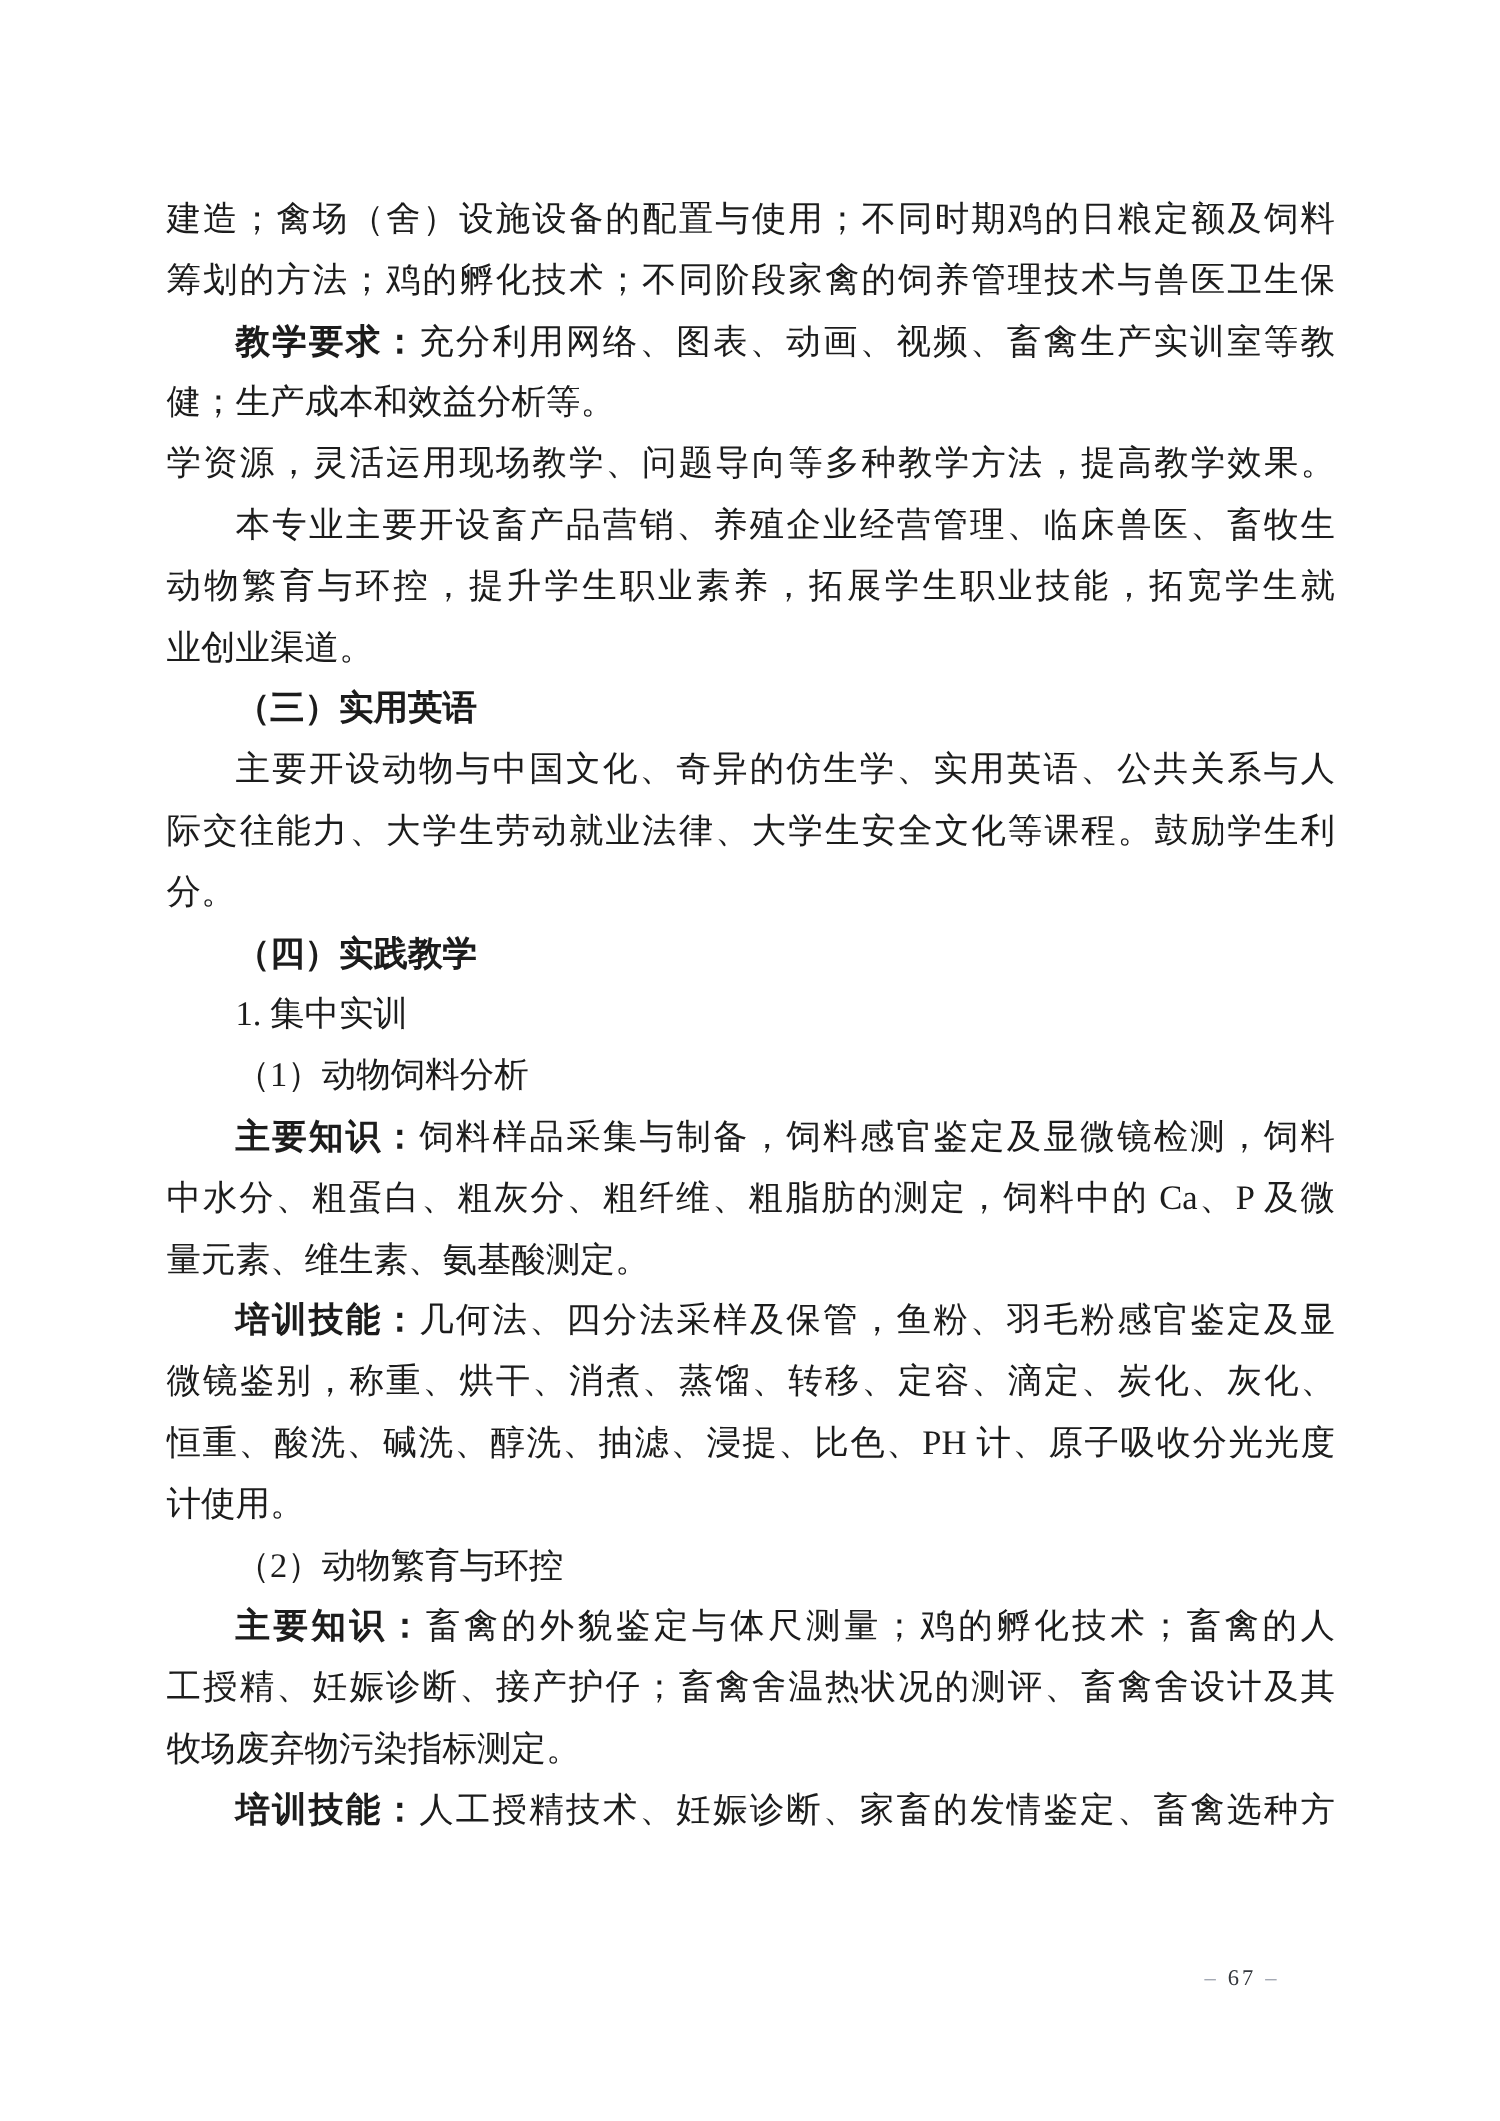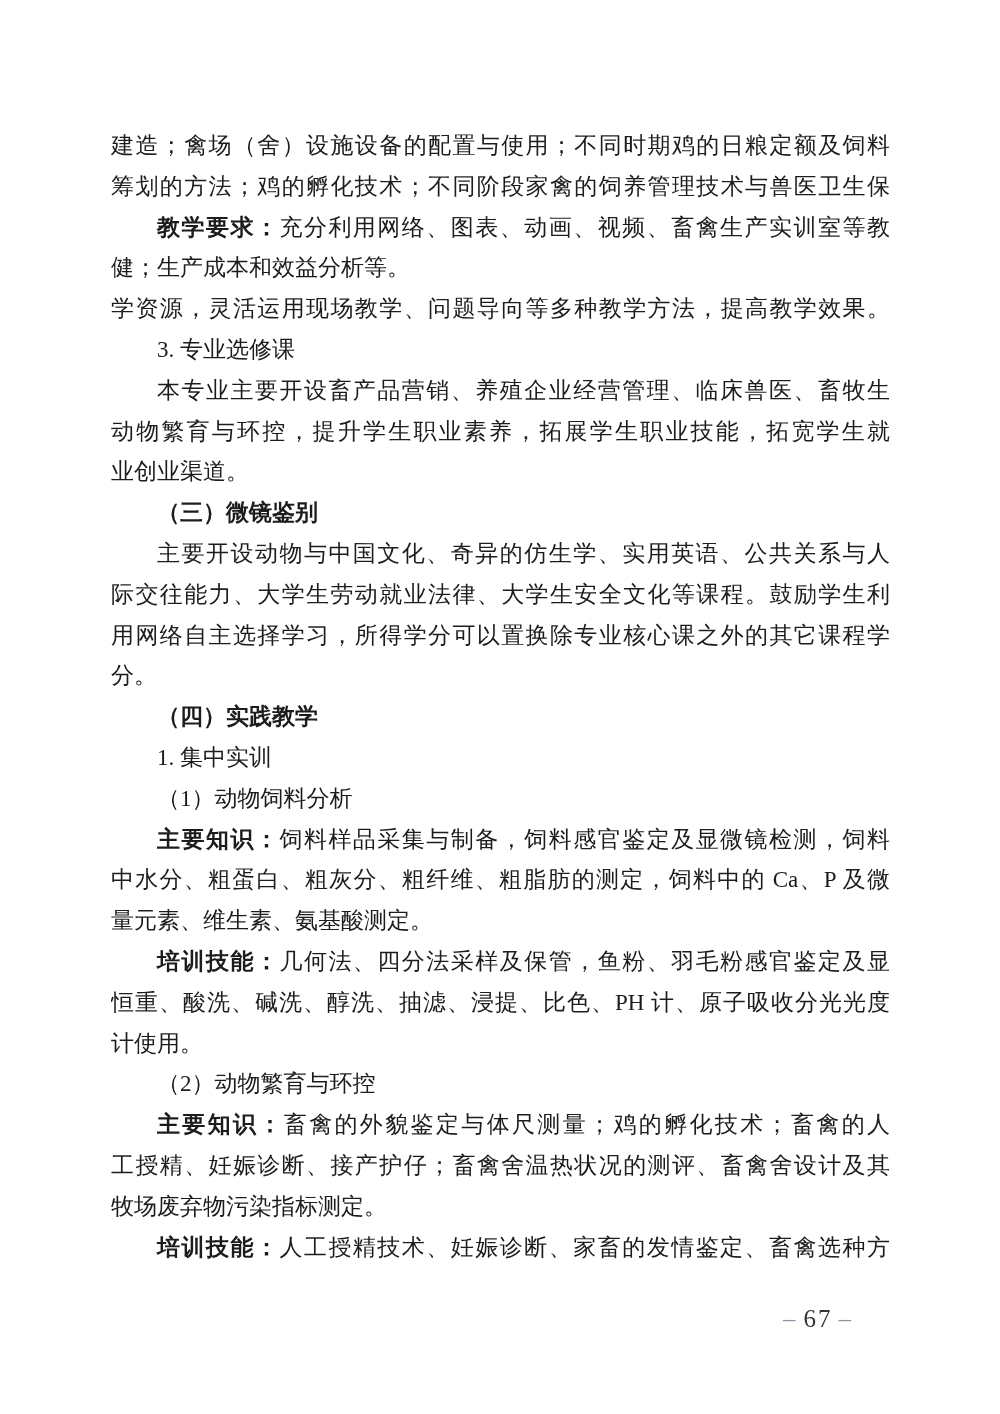--- a/index.html
+++ b/index.html
@@ -39,21 +39,21 @@
   .line.indent {
     padding-left: 46px;
   }
   .lead {
     font-weight: bold;
   }
   .page-footer {
     position: absolute;
     top: 1305px;
     right: 137px;
-    font-size: 25px;
+    font-size: 15px;
     line-height: 28px;
     letter-spacing: 2px;
     color: #3c3f45;
     font-family: "Liberation Serif", "DejaVu Serif", serif;
     margin-left: 38px;
   }
   .page-footer .dash {
     color: #8f96a3;
     padding: 0 6px;
   }
@@ -64,36 +64,35 @@
 </head>
 <body>
 
 <div class="page">
   <div class="text-block">
       <div class="line fill"><span>建造；禽场（舍）设施设备的配置与使用；不同时期鸡的日粮定额及饲料</span></div>
       <div class="line fill"><span>筹划的方法；鸡的孵化技术；不同阶段家禽的饲养管理技术与兽医卫生保</span></div>
       <div class="line fill indent"><span class="lead">教学要求：</span><span>充分利用网络、图表、动画、视频、畜禽生产实训室等教</span></div>
       <div class="line short"><span>健；生产成本和效益分析等。</span></div>
       <div class="line fill"><span>学资源，灵活运用现场教学、问题导向等多种教学方法，提高教学效果。</span></div>
-      <div class="line short indent"><span>3. 专业选修课</span></div>
       <div class="line fill indent"><span>本专业主要开设畜产品营销、养殖企业经营管理、临床兽医、畜牧生</span></div>
       <div class="line fill"><span>动物繁育与环控，提升学生职业素养，拓展学生职业技能，拓宽学生就</span></div>
       <div class="line short"><span>业创业渠道。</span></div>
-      <div class="line short indent"><span class="lead">（三）微镜鉴别</span></div>
+      <div class="line short indent"><span class="lead">（三）实用英语</span></div>
       <div class="line fill indent"><span>主要开设动物与中国文化、奇异的仿生学、实用英语、公共关系与人</span></div>
       <div class="line fill"><span>际交往能力、大学生劳动就业法律、大学生安全文化等课程。鼓励学生利</span></div>
-      <div class="line fill"><span>用网络自主选择学习，所得学分可以置换除专业核心课之外的其它课程学</span></div>
       <div class="line short"><span>分。</span></div>
       <div class="line short indent"><span class="lead">（四）实践教学</span></div>
       <div class="line short indent"><span>1. 集中实训</span></div>
       <div class="line short indent"><span>（1）动物饲料分析</span></div>
       <div class="line fill indent"><span class="lead">主要知识：</span><span>饲料样品采集与制备，饲料感官鉴定及显微镜检测，饲料</span></div>
       <div class="line fill"><span>中水分、粗蛋白、粗灰分、粗纤维、粗脂肪的测定，饲料中的 Ca、P 及微</span></div>
       <div class="line short"><span>量元素、维生素、氨基酸测定。</span></div>
       <div class="line fill indent"><span class="lead">培训技能：</span><span>几何法、四分法采样及保管，鱼粉、羽毛粉感官鉴定及显</span></div>
+      <div class="line fill"><span>微镜鉴别，称重、烘干、消煮、蒸馏、转移、定容、滴定、炭化、灰化、</span></div>
       <div class="line fill"><span>恒重、酸洗、碱洗、醇洗、抽滤、浸提、比色、PH 计、原子吸收分光光度</span></div>
       <div class="line short"><span>计使用。</span></div>
       <div class="line short indent"><span>（2）动物繁育与环控</span></div>
       <div class="line fill indent"><span class="lead">主要知识：</span><span>畜禽的外貌鉴定与体尺测量；鸡的孵化技术；畜禽的人</span></div>
       <div class="line fill"><span>工授精、妊娠诊断、接产护仔；畜禽舍温热状况的测评、畜禽舍设计及其</span></div>
       <div class="line short"><span>牧场废弃物污染指标测定。</span></div>
       <div class="line fill indent"><span class="lead">培训技能：</span><span>人工授精技术、妊娠诊断、家畜的发情鉴定、畜禽选种方</span></div>
     </div>
   <div class="page-footer">
     <span class="dash">–</span><span class="num">67</span><span class="dash">–</span>

